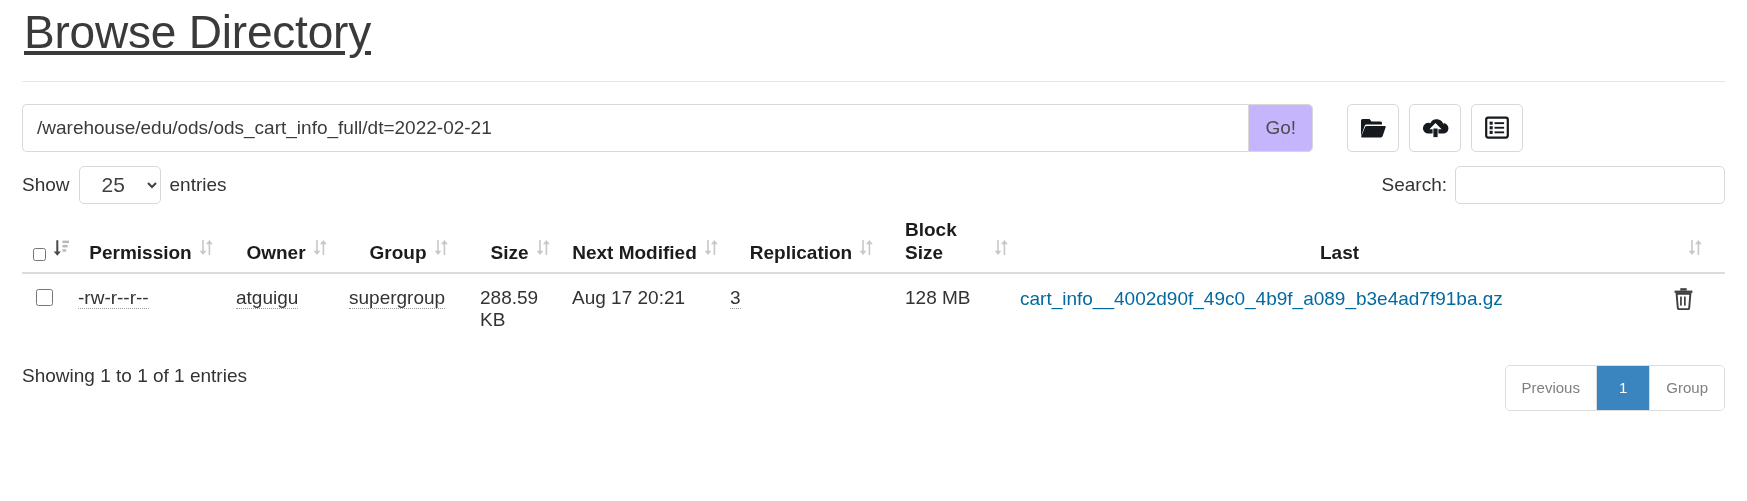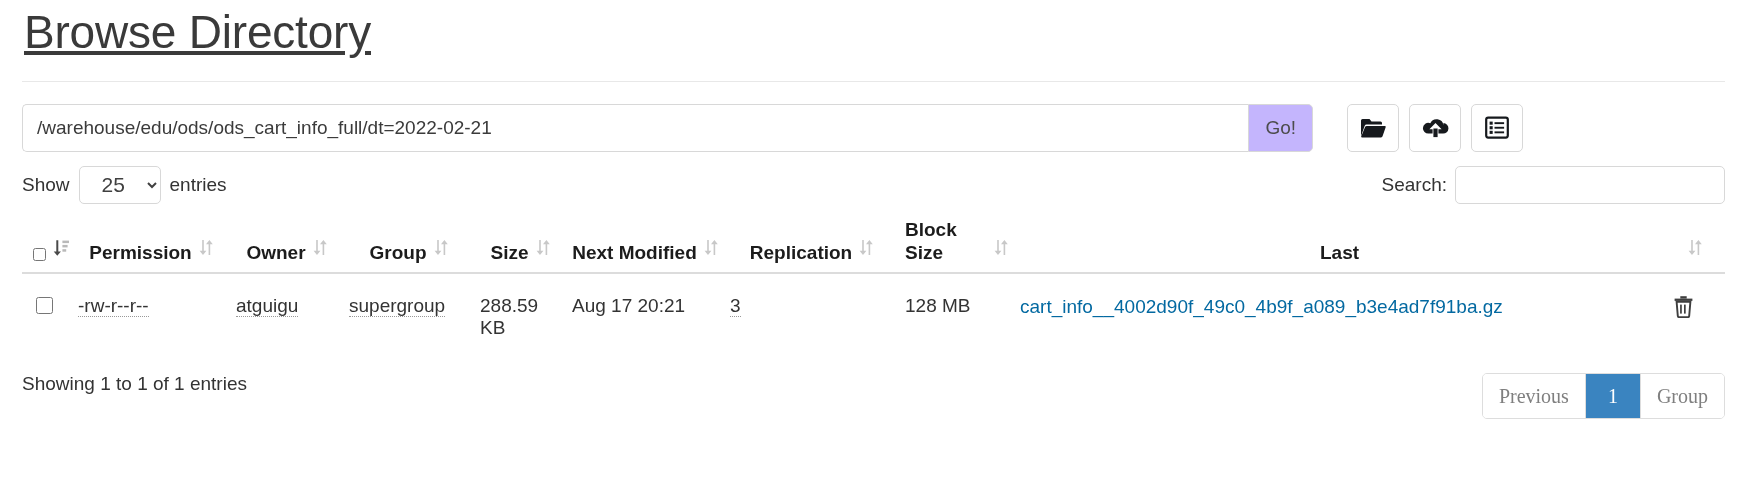--- a/index.html
+++ b/index.html
@@ -157,21 +157,21 @@
     color: #1c1c1c;
     padding: 0 10px 8px 0;
     border-bottom: 2px solid #dcdcdc;
     position: relative;
   }
   table.files td {
     text-align: left;
     vertical-align: top;
     font-size: 19px;
     color: #333333;
-    padding: 21px 10px 12px 0;
+    padding: 13px 10px 12px 0;
     word-wrap: break-word;
   }
   .th-inner {
     display: flex;
     align-items: flex-end;
     justify-content: center;
     gap: 6px;
   }
   .th-label { line-height: 1.22; }
   .sort-icon { flex: 0 0 auto; padding-bottom: 2px; }
@@ -225,22 +225,22 @@
   .pagination {
     display: flex;
     border: 1px solid #dddddd;
     border-radius: 5px;
     overflow: hidden;
   }
   .page-btn {
     padding: 0 16px;
     height: 44px;
     line-height: 44px;
-    font-size: 20px;
-    font-family: Liberation Serif, serif;
+    font-size: 15px;
+    font-family: Liberation Sans, sans-serif;
     background: #ffffff;
     color: #7f7f7f;
     border: none;
     border-right: 1px solid #dddddd;
     cursor: pointer;
   }
   .page-btn:last-child { border-right: none; }
   .page-btn.active {
     background: #3a84c0;
     color: #ffffff;

